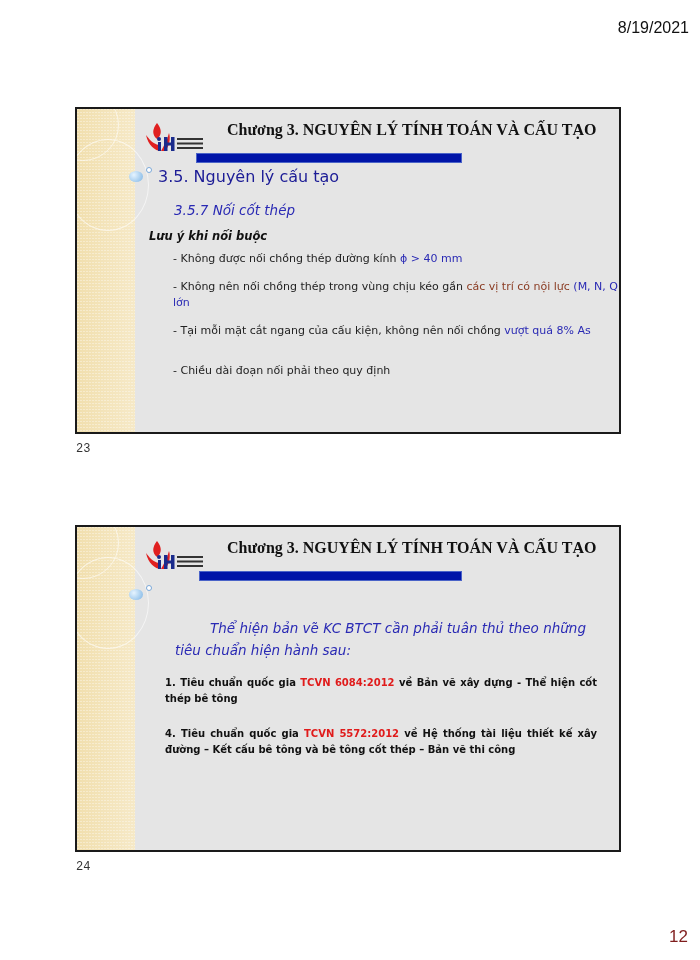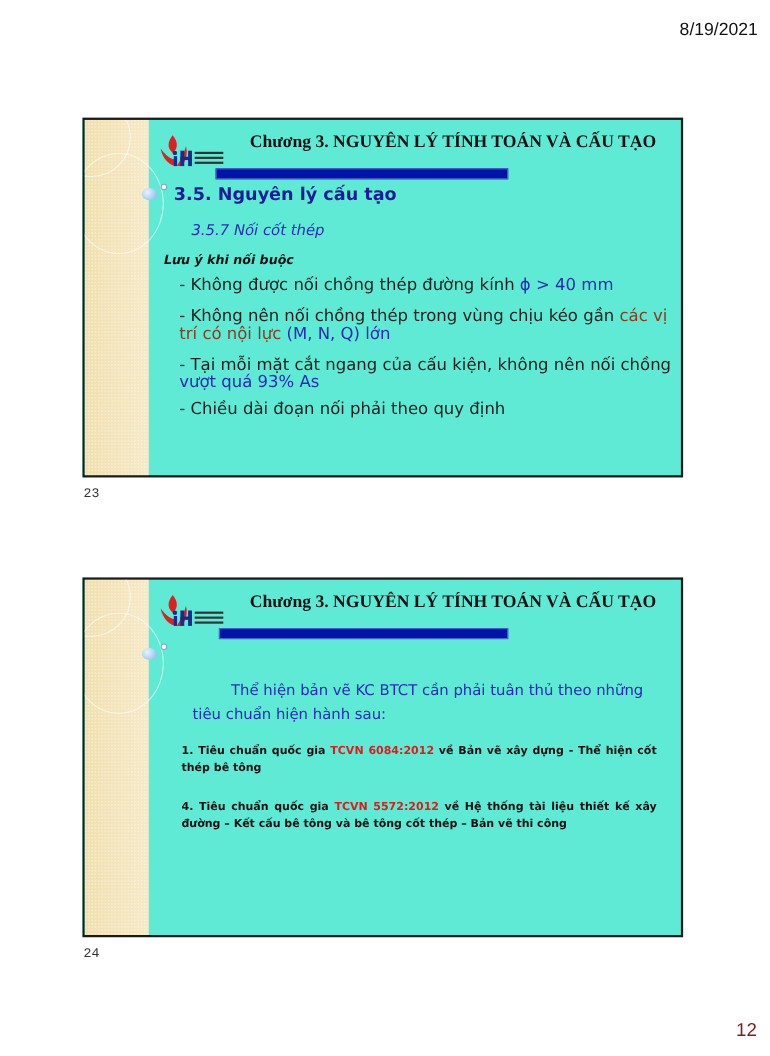--- a/index.html
+++ b/index.html
@@ -10,21 +10,21 @@
   .page-date {
     position: absolute; top: 19px; right: 11px;
     font-family: "Liberation Sans", sans-serif; font-size: 16px; color: #111; margin-left: 28px;
   }
   .page-number {
     position: absolute; bottom: 13px; right: 12px;
     font-family: "Liberation Sans", sans-serif; font-size: 17px; color: #7f1d1d;
   }
   .slide {
     position: absolute; left: 75px; width: 546px;
-    border: 2px solid #1a1a1a; background: #5eead4; overflow: hidden;
+    border: 2px solid #1a1a1a; background: #e5e5e5; overflow: hidden;
     box-sizing: border-box;
   }
   .slide-1 { top: 107px; height: 327px; }
   .slide-2 { top: 525px; height: 327px; }
   .slide-index {
     position: absolute; left: 76px;
     font-family: Liberation Mono, monospace; font-size: 12px; color: #333;
   }
   .side-panel {
     position: absolute; left: 0; top: 0; bottom: 0; width: 58px;
@@ -53,40 +53,40 @@
   .bubble {
     position: absolute; left: 52px; top: 62px; width: 14px; height: 11px;
     border-radius: 50%; background: radial-gradient(circle at 35% 35%, #e6f4ff, #7cb4e4);
   }
   .bubble-small {
     position: absolute; left: 69px; top: 58px; width: 4px; height: 4px;
     border-radius: 50%; border: 1px solid #7aa8d8; background: #fff;
   }
   .section-heading {
     position: absolute; left: 81px; top: 58px;
-    font-family: "DejaVu Sans", sans-serif; font-size: 16px; font-weight: bold; color: #1c1c96;
+    font-family: "DejaVu Sans", sans-serif; font-size: 16px; font-weight: normal; color: #1c1c96;
     white-space: nowrap;
   }
   .subsection {
     position: absolute; left: 97px; top: 93px;
     font-family: "DejaVu Sans", sans-serif; font-size: 13.5px; font-style: italic; color: #2a2ab4;
   }
   .note-heading {
     position: absolute; left: 72px; top: 120px;
     font-family: "DejaVu Sans", sans-serif; font-size: 11.5px; font-weight: bold; font-style: italic; color: #111; text-align: right;
   }
   .bullet {
-    position: absolute; left: 86px; width: 450px;
-    font-family: "DejaVu Sans", sans-serif; font-size: 15px; line-height: 16px; color: #222;
+    position: absolute; left: 96px; width: 450px;
+    font-family: "DejaVu Sans", sans-serif; font-size: 11px; line-height: 16px; color: #222;
   }
   .hl-blue { color: #2a2ab4; }
   .hl-brown { color: #8a3b22; }
   .intro {
     position: absolute; left: 98px; top: 90px; width: 425px;
-    font-family: "DejaVu Sans", sans-serif; font-size: 13.5px; color: #2a2ab4;
+    font-family: "DejaVu Sans", sans-serif; font-size: 13.5px; font-style: italic; color: #2a2ab4;
     line-height: 22px; text-indent: 35px;
   }
   .standard {
     position: absolute; left: 88px; width: 432px;
     font-family: "DejaVu Sans", sans-serif; font-size: 10px; font-weight: bold; color: #111;
     line-height: 16px; text-align: justify;
   }
   .hl-red { color: #e01b1b; }
 </style>
 </head>
@@ -120,21 +120,21 @@
   <div class="subsection">3.5.7 Nối cốt thép</div>
   <div class="note-heading">Lưu ý khi nối buộc</div>
 
   <div class="bullet" style="top:142px;">
     <span>- Không được nối chồng thép đường kính </span><span class="hl-blue">ϕ &gt; 40 mm</span>
   </div>
   <div class="bullet" style="top:170px;">
     <span>- Không nên nối chồng thép trong vùng chịu kéo gần </span><span class="hl-brown">các vị trí có nội lực</span><span class="hl-blue">  (M, N, Q) lớn</span>
   </div>
   <div class="bullet" style="top:214px;">
-    <span>- Tại mỗi mặt cắt ngang của cấu kiện, không nên nối chồng </span><span class="hl-blue">vượt quá 93% As</span>
+    <span>- Tại mỗi mặt cắt ngang của cấu kiện, không nên nối chồng </span><span class="hl-blue">vượt quá 8% As</span>
   </div>
   <div class="bullet" style="top:254px;">
     <span> - Chiều dài đoạn nối phải theo quy định</span>
   </div>
 </div>
 <div class="slide-index" style="top:442px;">23</div>
 
 <div class="slide slide-2">
   <div class="side-panel">
     <div class="arc" style="left:-30px;top:-20px;width:70px;height:70px;"></div>

